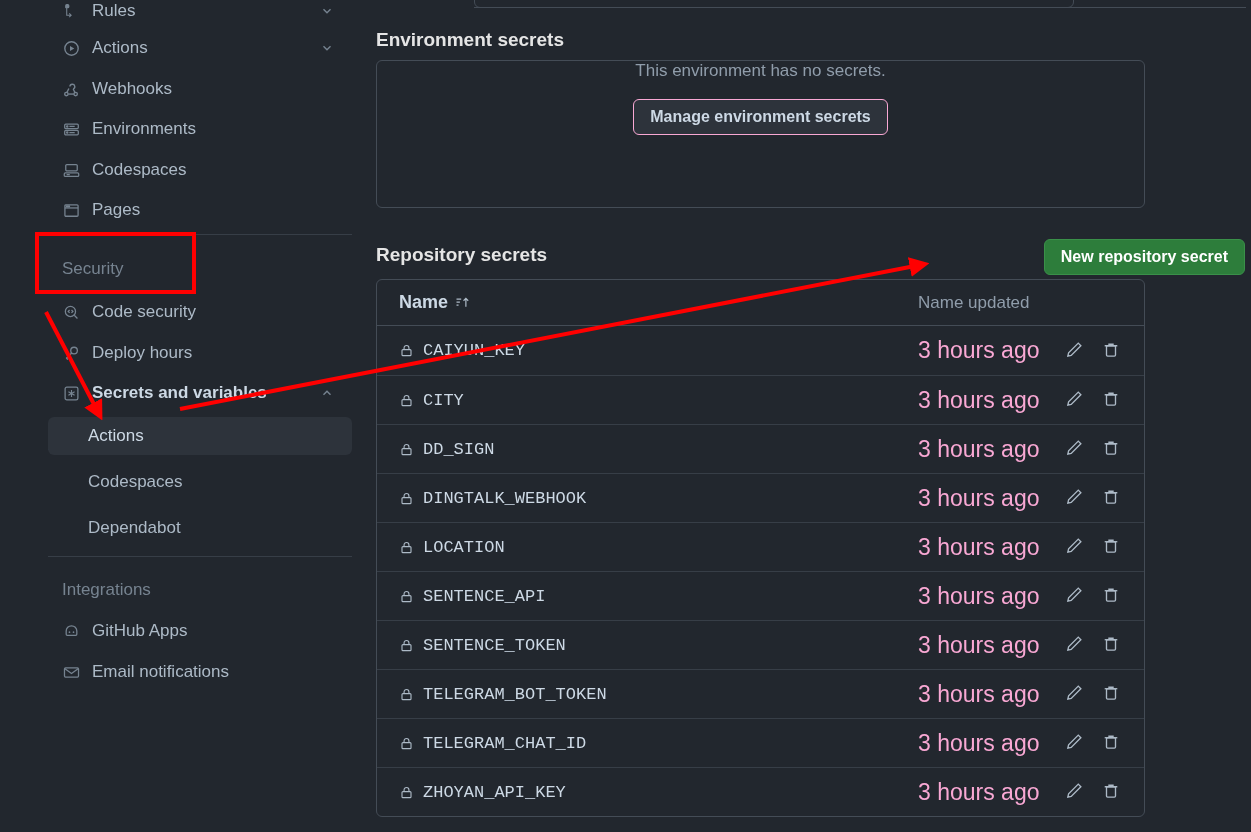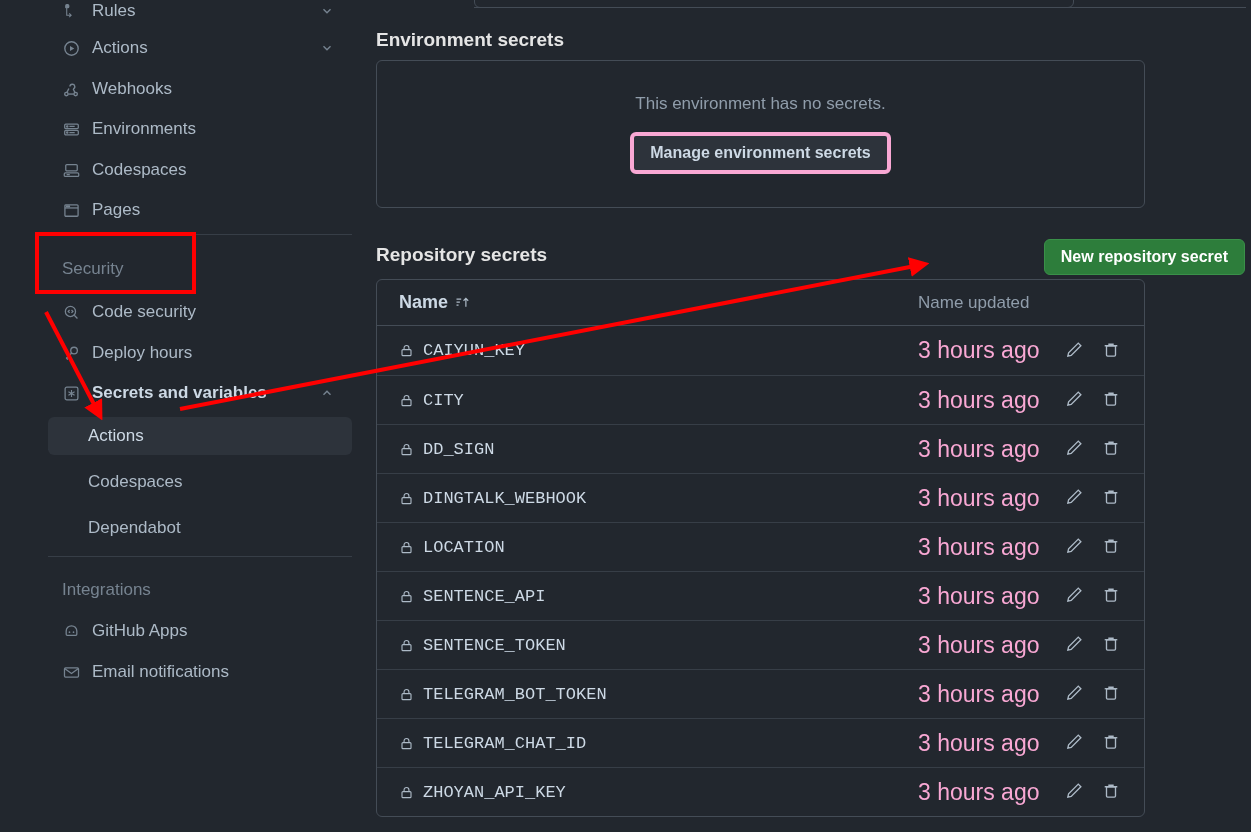--- a/index.html
+++ b/index.html
@@ -77,25 +77,25 @@
     position: absolute; color: #e5e5e5;
     font-size: 19px; font-weight: 600;
     white-space: nowrap;
   }
 
   .empty-card {
     position: absolute; left: 6px; top: 60px;
     width: 769px; height: 148px;
     border: 1px solid #444c56; border-radius: 6px;
     display: flex; flex-direction: column;
-    align-items: center; justify-content: center; gap: 18px;
+    align-items: center; gap: 18px;
   }
   .empty-text { color: #909dab; font-size: 17px; }
   .btn-grey {
-    background: #2d333b; border: 4px solid #f9a8d4;
+    background: #2d333b; border: 1px solid #f9a8d4;
     color: #cdd9e5; font-size: 16px; font-weight: 600;
     padding: 8px 16px; border-radius: 6px;
     font-family: "Liberation Sans", sans-serif;
     cursor: pointer;
   }
   .btn-green {
     position: absolute; right: 6px; top: 239px;
     background: #2d7d3b; border: 1px solid #3a9049;
     color: #ffffff; font-size: 16px; font-weight: 600;
     padding: 8px 16px; border-radius: 6px;

